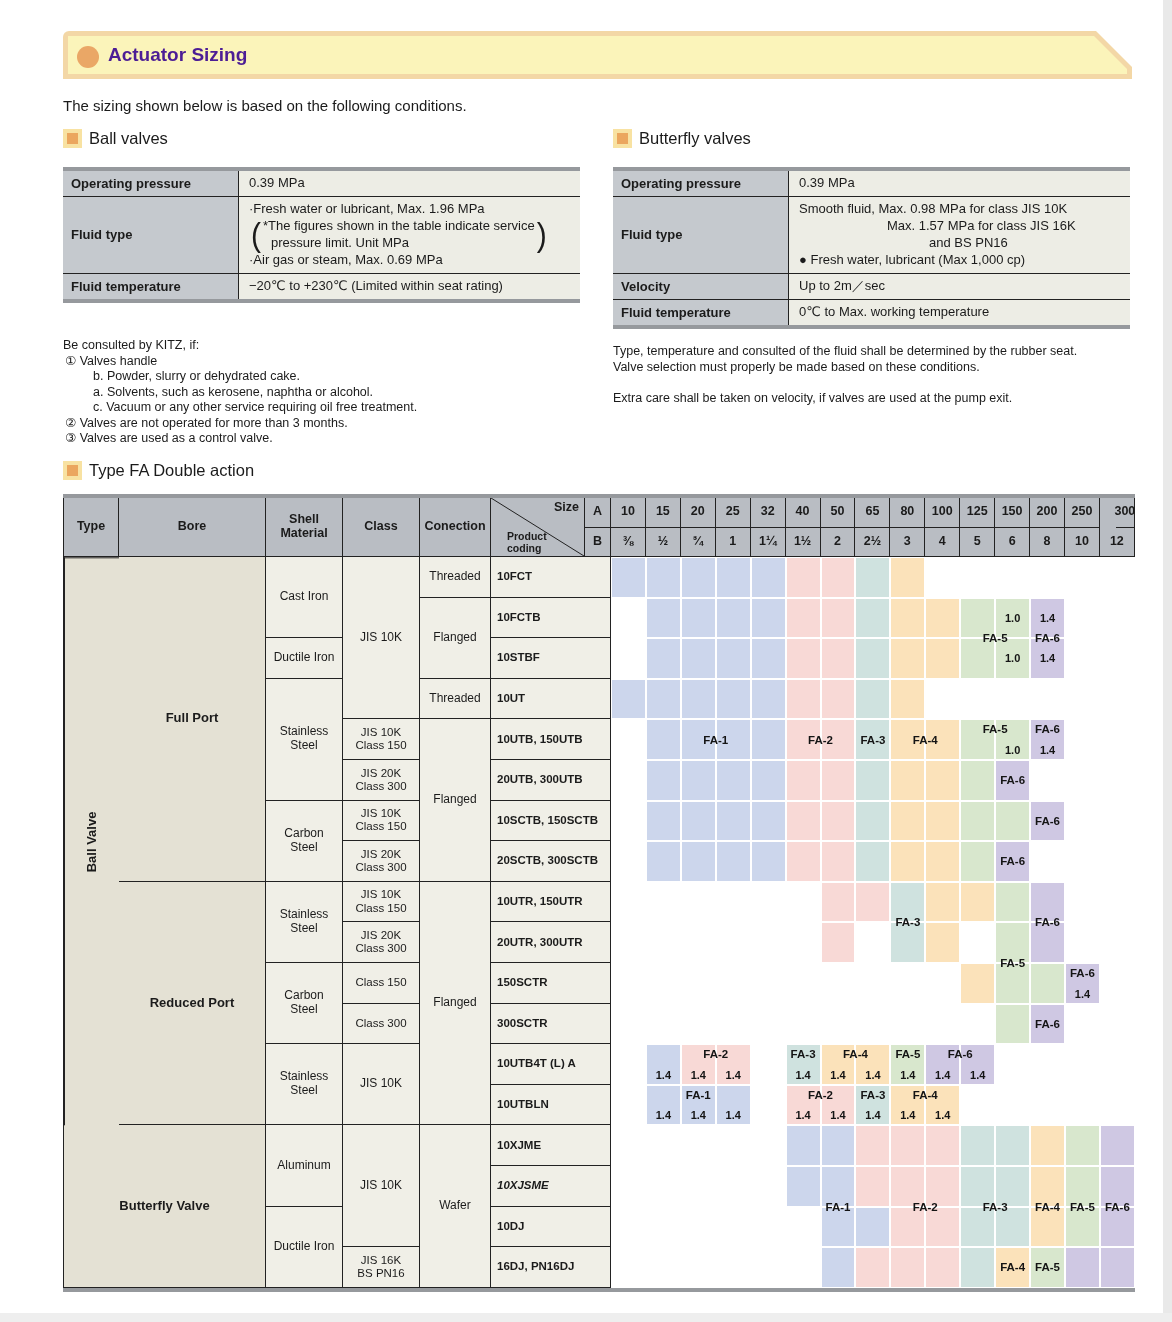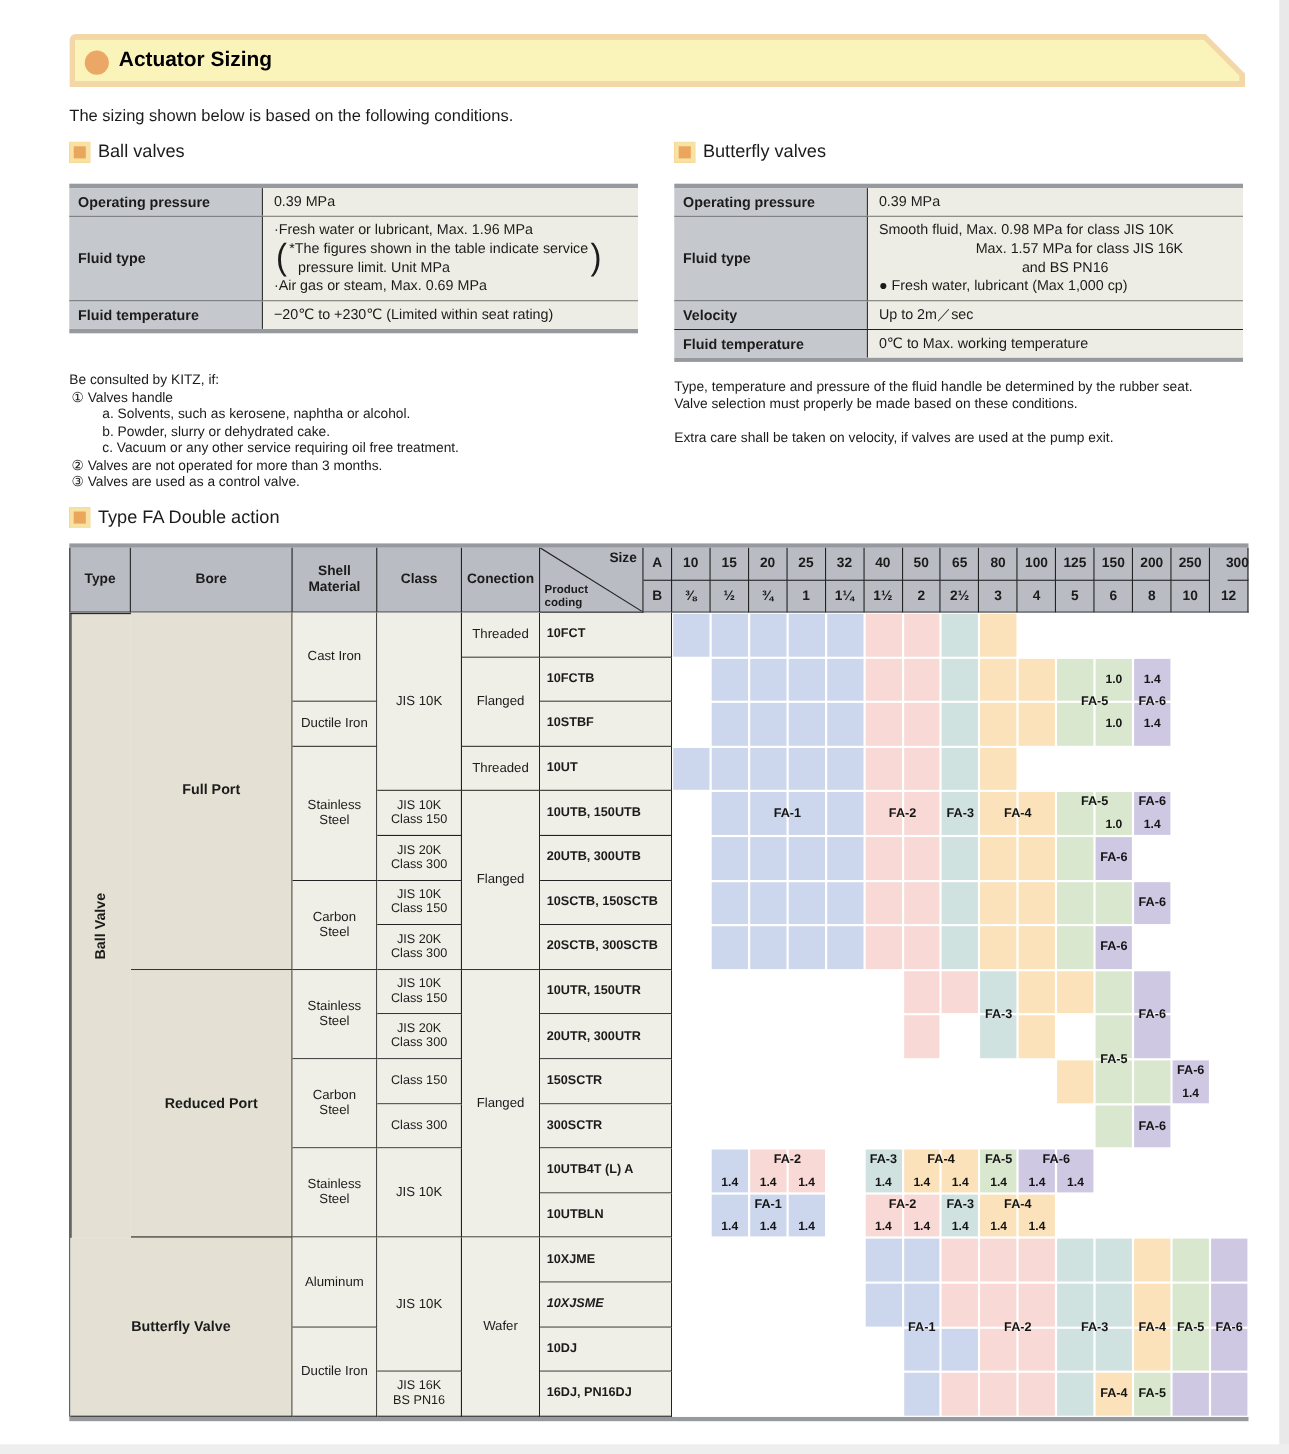--- a/index.html
+++ b/index.html
@@ -8,21 +8,21 @@
   .edge-right{position:absolute;top:0;right:0;width:9px;height:100%;background:#e9e9e9;}
   .edge-bottom{position:absolute;bottom:0;left:0;width:100%;height:9px;background:#eeeeee;}
 
   
   .banner{position:absolute;left:63px;top:31px;width:1069px;height:48px;background:#f3d7a6;
           clip-path:polygon(0 0,calc(100% - 36px) 0,100% 36px,100% 100%,0 100%);border-radius:6px 0 0 0;}
   .banner-inner{position:absolute;left:5px;top:5px;right:5px;bottom:5px;background:#fbf4ba;
           clip-path:polygon(0 0,calc(100% - 33px) 0,100% 33px,100% 100%,0 100%);}
   .banner-row{position:absolute;left:14px;top:0;height:100%;display:flex;align-items:center;gap:9px;}
   .banner-dot{width:22px;height:22px;border-radius:50%;background:#eaa766;margin-top:4px;}
-  .banner-title{font-size:19px;font-weight:bold;color:#000000;}
+  .banner-title{font-size:19px;font-weight:bold;color:#4c1d95;}
 
   .intro{position:absolute;left:63px;top:97px;font-size:15px;}
 
   .sec-head{position:absolute;display:flex;align-items:center;gap:7px;}
   .sec-sq{width:11px;height:11px;background:#eba65e;border:4px solid #f8e2a2;}
   .sec-title{font-size:16.5px;font-weight:normal;}
 
   
   .cond{position:absolute;border-top:4px solid #96999d;border-bottom:4px solid #96999d;width:517px;}
   .cond-row{display:grid;grid-template-columns:175px 1fr;border-bottom:1px solid #222;}
@@ -43,21 +43,21 @@
   .fa-wrap{position:absolute;left:63px;top:494px;width:1072px;}
   .thickbar{height:4px;background:#96999d;width:100%;}
   .fa-header{display:grid;grid-template-columns:55px 147px 77px 77px 71px 94px 26px repeat(15,34.933px);
              grid-template-rows:29.5px 29.5px;background:#b9bdc3;border-left:1px solid #222;box-sizing:border-box;}
   .fa-header > div{border-right:1px solid #222;border-bottom:1px solid #222;display:flex;align-items:center;justify-content:center;
              font-weight:bold;font-size:12.5px;text-align:center;white-space:pre-line;line-height:1.1;}
   .hspan{grid-row:1 / span 2;}
   .diag{position:relative;}
   .diag svg{position:absolute;left:0;top:0;width:100%;height:100%;}
   .diag .sz{position:absolute;top:3px;right:5px;font-weight:bold;font-size:12.5px;}
-  .diag .pc{position:absolute;bottom:2px;left:4px;font-weight:bold;font-size:10.5px;text-align:left;line-height:1.08;}
+  .diag .pc{position:absolute;bottom:2px;left:16px;font-weight:bold;font-size:10.5px;text-align:left;line-height:1.08;}
   .size-a,.size-b{font-size:12px;}
 
   .fa-body{display:flex;}
   .fa-left{display:grid;grid-template-columns:55px 147px 77px 77px 71px 120px;grid-template-rows:repeat(18,40.6px);
            border-left:1px solid #222;box-sizing:border-box;background:#fff;}
   .fa-left > div{border-right:1px solid #222;border-bottom:1px solid #222;display:flex;align-items:center;justify-content:center;
            text-align:center;white-space:pre-line;line-height:1.15;}
   .k-cell{background:#f0efe7;font-size:12px;}
   .k-cls{background:#f0efe7;font-size:11.5px;}
   .k-prod{background:#f0efe7;font-size:11.5px;font-weight:bold;justify-content:flex-start !important;padding-left:6px;text-align:left !important;}
@@ -141,28 +141,28 @@
     </div>
     <div class="cond-row">
       <div class="cond-label">Fluid temperature</div>
       <div class="cond-value">0℃ to Max. working temperature</div>
     </div>
   </div>
 
   <div class="notes" style="left:63px;top:338px;width:530px;">
     <div>Be consulted by KITZ, if:</div>
     <div class="itm">① Valves handle</div>
+    <div class="sub">b. Powder, slurry or dehydrated cake.</div>
     <div class="sub">a. Solvents, such as kerosene, naphtha or alcohol.</div>
-    <div class="sub">b. Powder, slurry or dehydrated cake.</div>
     <div class="sub">c. Vacuum or any other service requiring oil free treatment.</div>
     <div class="itm">② Valves are not operated for more than 3 months.</div>
     <div class="itm">③ Valves are used as a control valve.</div>
   </div>
   <div class="notes" style="left:613px;top:344px;width:530px;">
-    <div>Type, temperature and pressure of the fluid handle be determined by the rubber seat.</div>
+    <div>Type, temperature and consulted of the fluid shall be determined by the rubber seat.</div>
     <div>Valve selection must properly be made based on these conditions.</div>
     <div class="gap"></div>
     <div>Extra care shall be taken on velocity, if valves are used at the pump exit.</div>
   </div>
 
   <div class="sec-head" style="left:63px;top:461px;">
     <span class="sec-sq"></span>
     <span class="sec-title">Type FA Double action</span>
   </div>
 

